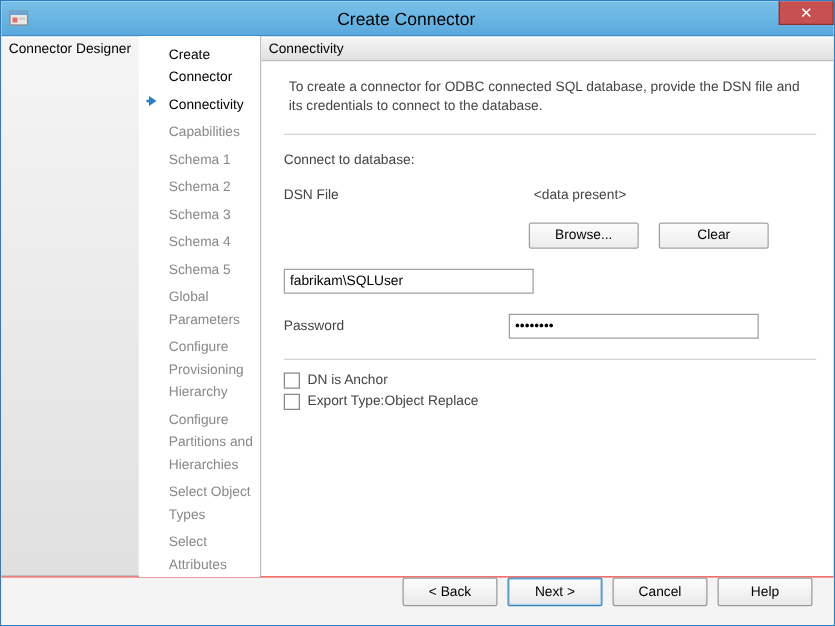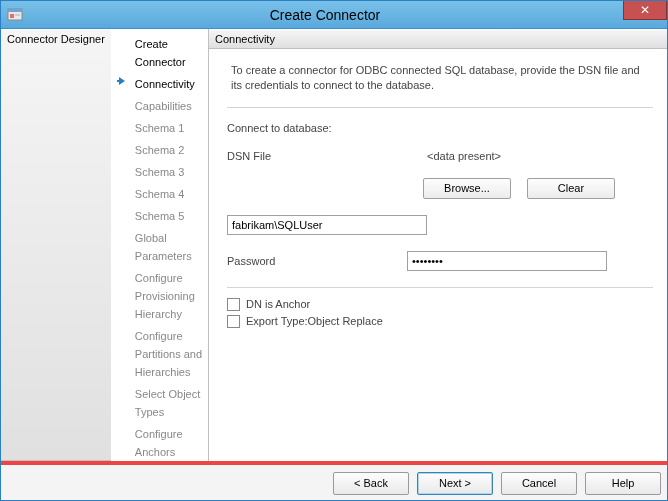--- a/index.html
+++ b/index.html
@@ -170,25 +170,25 @@
   .chk {
     width: 13px;
     height: 13px;
     border: 1px solid #888;
     background: #fff;
     margin-right: 6px;
   }
   
   .bottom-bar {
     height: 40px;
-    border-top: 4px solid #ef4444;
-    display: flex;
-    align-items: center;
+    border-top: 1px solid #ef4444;
+    display: flex;
+    align-items: flex-start;
     justify-content: flex-end;
-    padding-right: 6px;
+    padding-right: 17px;
     gap: 8px;
     background: #f4f4f4;
   }
   .nav-btn {
     height: 23px;
     width: 76px;
     font-size: 11px;
     background: linear-gradient(#fdfdfd,#e9e9e9);
     border: 1px solid #9a9a9a;
     border-radius: 2px;
@@ -227,20 +227,21 @@
       <div class="nav-item"><span>Capabilities</span></div>
       <div class="nav-item"><span>Schema 1</span></div>
       <div class="nav-item"><span>Schema 2</span></div>
       <div class="nav-item"><span>Schema 3</span></div>
       <div class="nav-item"><span>Schema 4</span></div>
       <div class="nav-item"><span>Schema 5</span></div>
       <div class="nav-item"><span>Global Parameters</span></div>
       <div class="nav-item"><span>Configure Provisioning Hierarchy</span></div>
       <div class="nav-item"><span>Configure Partitions and Hierarchies</span></div>
       <div class="nav-item"><span>Select Object Types</span></div>
+      <div class="nav-item"><span>Select Attributes</span></div>
       <div class="nav-item"><span>Configure Anchors</span></div>
     </div>
   </div>
 
   <div class="right-panel">
     <div class="panel-header">Connectivity</div>
     <div class="right-body">
       <div class="desc">To create a connector for ODBC connected SQL database, provide the DSN file and its credentials to connect to the database.</div>
       <div class="section-label">Connect to database:</div>
 

